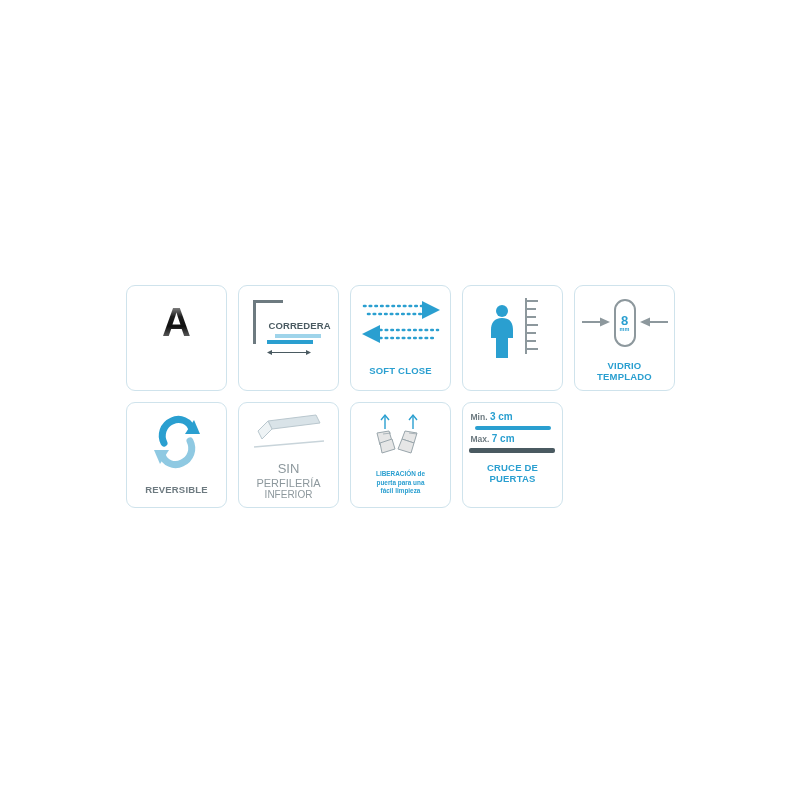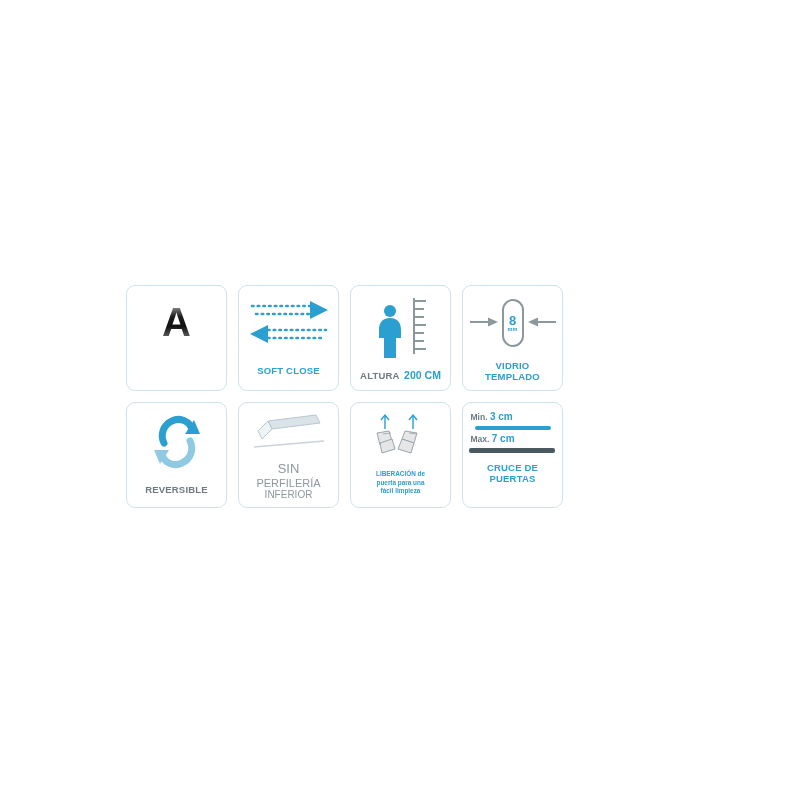--- a/index.html
+++ b/index.html
@@ -165,20 +165,33 @@
 <div id="feature-grid">
 
   <div class="grid-row">
 
     <div class="feature-card">
       <div class="icon-zone" style="height:56px">
         <div class="a-mark">A</div>
       </div>
     </div>
 
+    <div class="feature-card">
+      <div class="corredera-wrap">
+        <div class="cor-frame"></div>
+        <div class="cor-word">CORREDERA</div>
+        <div class="cor-bar1"></div>
+        <div class="cor-bar2"></div>
+        <svg class="cor-arrow" viewBox="0 0 44 9">
+          <line x1="4" y1="4.5" x2="40" y2="4.5" stroke="#4a5a61" stroke-width="1"></line>
+          <polygon points="0,4.5 5,2 5,7" fill="#4a5a61"></polygon>
+          <polygon points="44,4.5 39,2 39,7" fill="#4a5a61"></polygon>
+        </svg>
+      </div>
+    </div>
 
     <div class="feature-card">
       <div class="icon-zone" style="height:58px">
         <svg class="soft-wrap" viewBox="0 0 86 54">
           <g stroke="#2a9fd0" stroke-width="2.6" stroke-linecap="round" stroke-dasharray="1.5 4.2">
             <line x1="6" y1="10" x2="64" y2="10"></line>
             <line x1="10" y1="18" x2="64" y2="18"></line>
           </g>
           <polygon points="82,14 64,5 64,23" fill="#2a9fd0"></polygon>
           <g stroke="#2a9fd0" stroke-width="2.6" stroke-linecap="round" stroke-dasharray="1.5 4.2">
@@ -202,26 +215,20 @@
           </svg>
           <div class="ruler">
             <i style="top:2px;width:11px"></i>
             <i style="top:10px"></i>
             <i style="top:18px"></i>
             <i style="top:26px;width:11px"></i>
             <i style="top:34px"></i>
             <i style="top:42px"></i>
             <i style="top:50px;width:11px"></i>
           </div>
-        </div>
-      </div>
-      <div class="label-zone">
-        <div>
-          <span class="lbl-gray">ALTURA</span>
-          <span class="altura-num">200 CM</span>
         </div>
       </div>
     </div>
 
     <div class="feature-card">
       <div class="icon-zone" style="height:60px">
         <div class="vidrio-wrap">
           <div class="glass-pill">
             <span class="n">8</span>
             <span class="u">mm</span>

